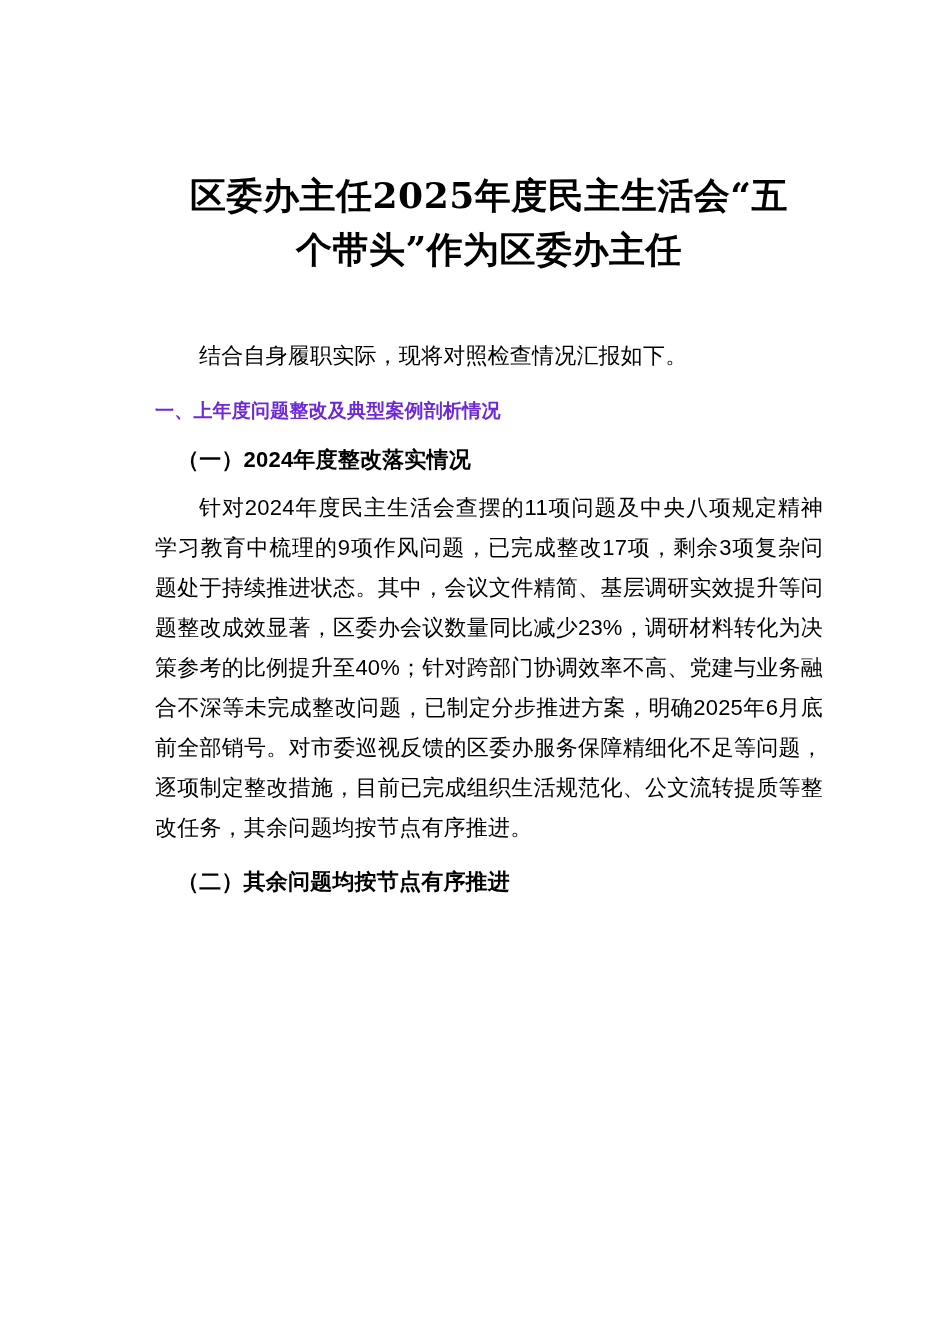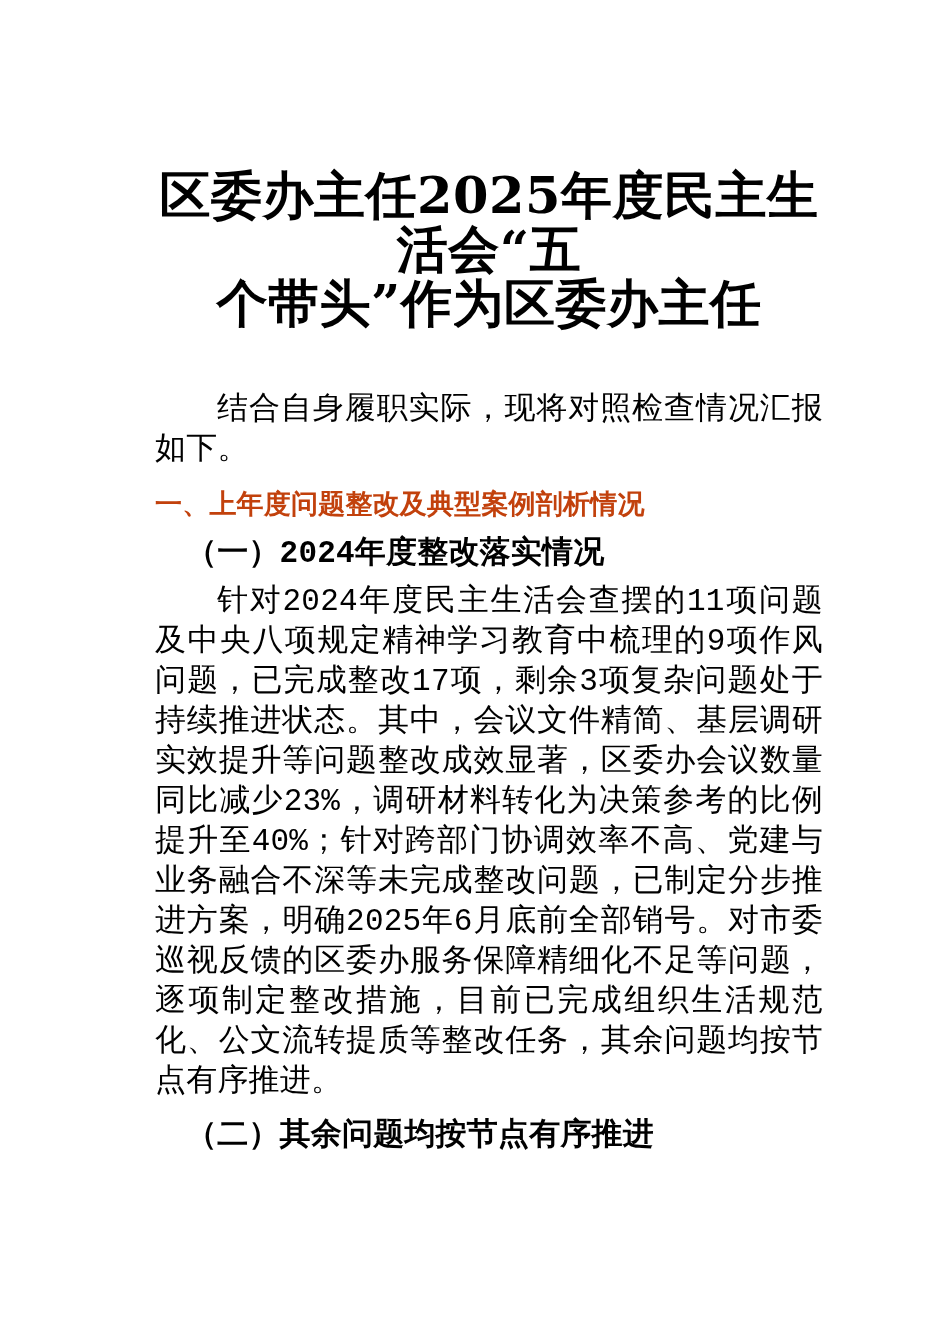--- a/index.html
+++ b/index.html
@@ -32,56 +32,56 @@
     width: 668px;
   }
 
   
   .doc-title {
     margin: 0;
     padding-top: 168px;
     text-align: center;
     font-family: "DejaVu Serif", "Liberation Serif", serif;
     font-weight: bold;
-    font-size: 51px;
+    font-size: 36px;
     line-height: 54px;
     letter-spacing: 0.5px;
     color: #000000;
     word-break: break-all;
   }
 
   
   .lead-para,
   .sub-heading,
   .body-para {
     margin: 0;
-    font-family: Liberation Mono, monospace;
-    font-size: 31px;
+    font-family: Liberation Sans, sans-serif;
+    font-size: 22px;
     line-height: 40px;
     color: #000000;
     text-align: justify;
     text-justify: inter-ideograph;
     word-break: break-all;
     letter-spacing: 0.2px;
   }
 
   .lead-para {
     padding-top: 60px;
     text-indent: 2em;
   }
 
   .section-heading {
     margin: 0;
     padding-top: 14px;
     font-family: "DejaVu Sans", "Liberation Sans", sans-serif;
     font-weight: bold;
-    font-size: 27px;
+    font-size: 19px;
     line-height: 40px;
     letter-spacing: 0.2px;
-    color: #c2410c;
+    color: #6d28d9;
     text-indent: 0;
     word-break: break-all;
   }
 
   .sub-heading {
     padding-top: 10px;
     text-indent: 1em;
   }
 
   .body-para {

